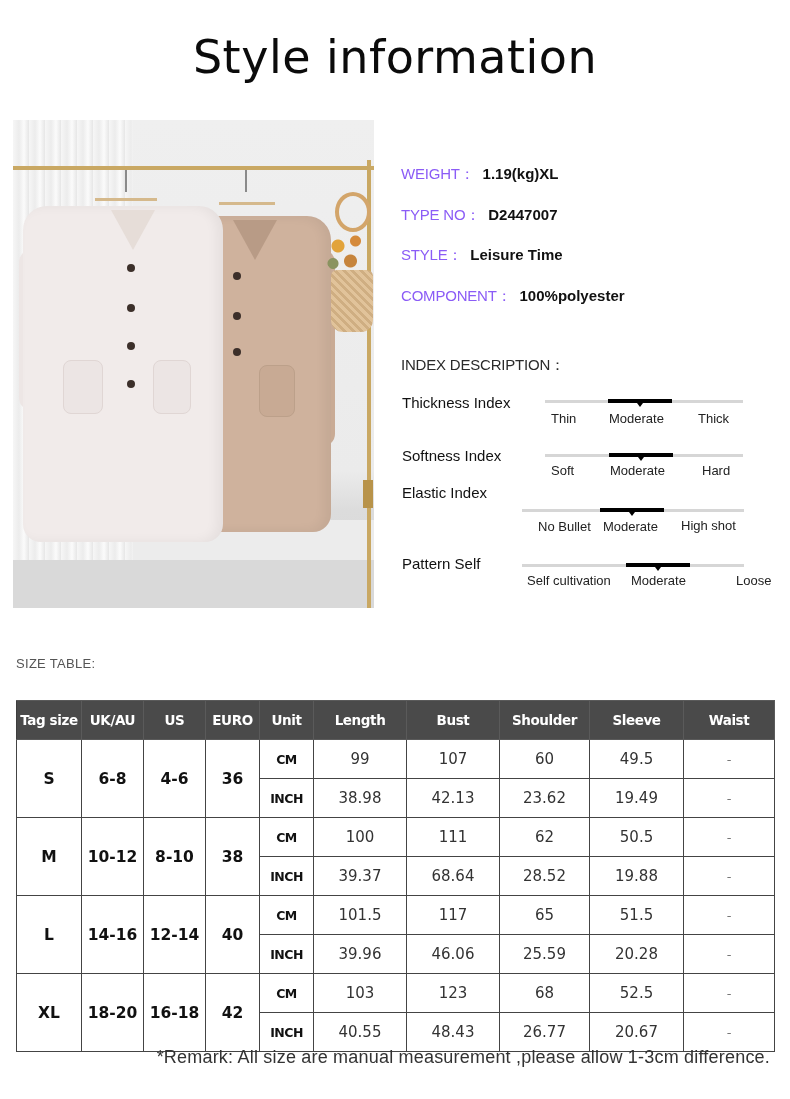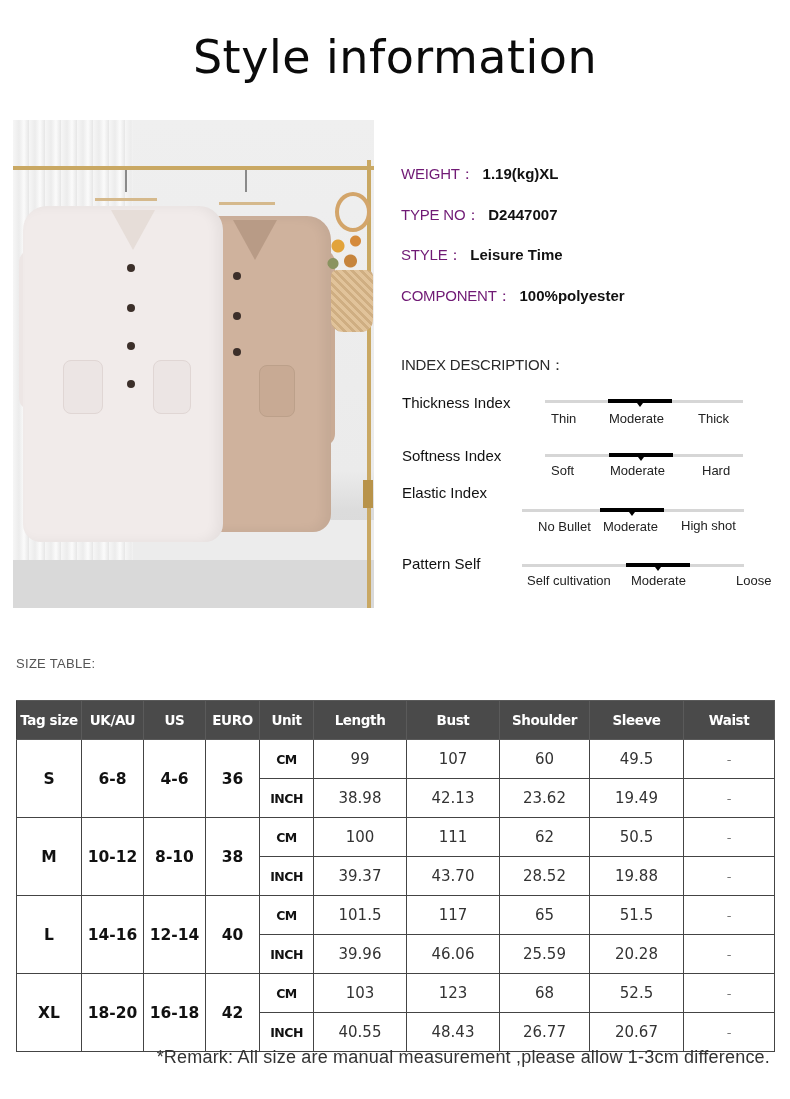--- a/index.html
+++ b/index.html
@@ -46,21 +46,21 @@
   .basket-ring { position: absolute; left: 322px; top: 72px; width: 36px; height: 40px; border: 4px solid #d3a56a; border-radius: 50%; }
   .basket { position: absolute; left: 318px; top: 150px; width: 42px; height: 62px; background: repeating-linear-gradient(45deg, #e1c39a 0 3px, #cfae82 3px 6px); border-radius: 6px 6px 12px 12px; }
   .flowers { position: absolute; left: 310px; top: 106px; width: 50px; height: 50px; border-radius: 50%;
     background: radial-gradient(circle at 30% 40%, #e2a33a 0 6px, transparent 7px),
                 radial-gradient(circle at 65% 30%, #d58a3b 0 5px, transparent 6px),
                 radial-gradient(circle at 55% 70%, #c6843c 0 6px, transparent 7px),
                 radial-gradient(circle at 20% 75%, #8a9360 0 5px, transparent 6px); }
 
   
   .info-row { position: absolute; left: 401px; font-size: 15px; color: #111; white-space: nowrap; }
-  .info-row .lbl { color: #701a75; letter-spacing: -0.2px; }
+  .info-row .lbl { color: #8b5cf6; letter-spacing: -0.2px; }
   .info-row .val { font-weight: bold; margin-left: 8px; }
 
   .index-title { position: absolute; left: 401px; top: 356px; font-size: 15px; color: #2a2a2a; letter-spacing: -0.2px; }
   .idx-label { position: absolute; left: 402px; font-size: 15px; color: #111; }
   .scale { position: absolute; height: 3px; background: #d6d6d6; }
   .scale .mark { position: absolute; top: -1px; height: 4px; background: #000; }
   .scale .mark::after { content: ""; position: absolute; left: 50%; top: 4px; margin-left: -3px; border-left: 3px solid transparent; border-right: 3px solid transparent; border-top: 4px solid #000; }
   .scale-lbl { position: absolute; font-size: 13px; color: #222; white-space: nowrap; }
 
   
@@ -232,21 +232,21 @@
       <td class="unit">CM</td>
       <td class="num">100</td>
       <td class="num">111</td>
       <td class="num">62</td>
       <td class="num">50.5</td>
       <td class="dash">-</td>
     </tr>
     <tr>
       <td class="unit">INCH</td>
       <td class="num">39.37</td>
-      <td class="num">43.70</td>
+      <td class="num">68.64</td>
       <td class="num">28.52</td>
       <td class="num">19.88</td>
       <td class="dash">-</td>
     </tr>
 
     <tr>
       <td rowspan="2" class="key">L</td>
       <td rowspan="2" class="key">14-16</td>
       <td rowspan="2" class="key">12-14</td>
       <td rowspan="2" class="key">40</td>

